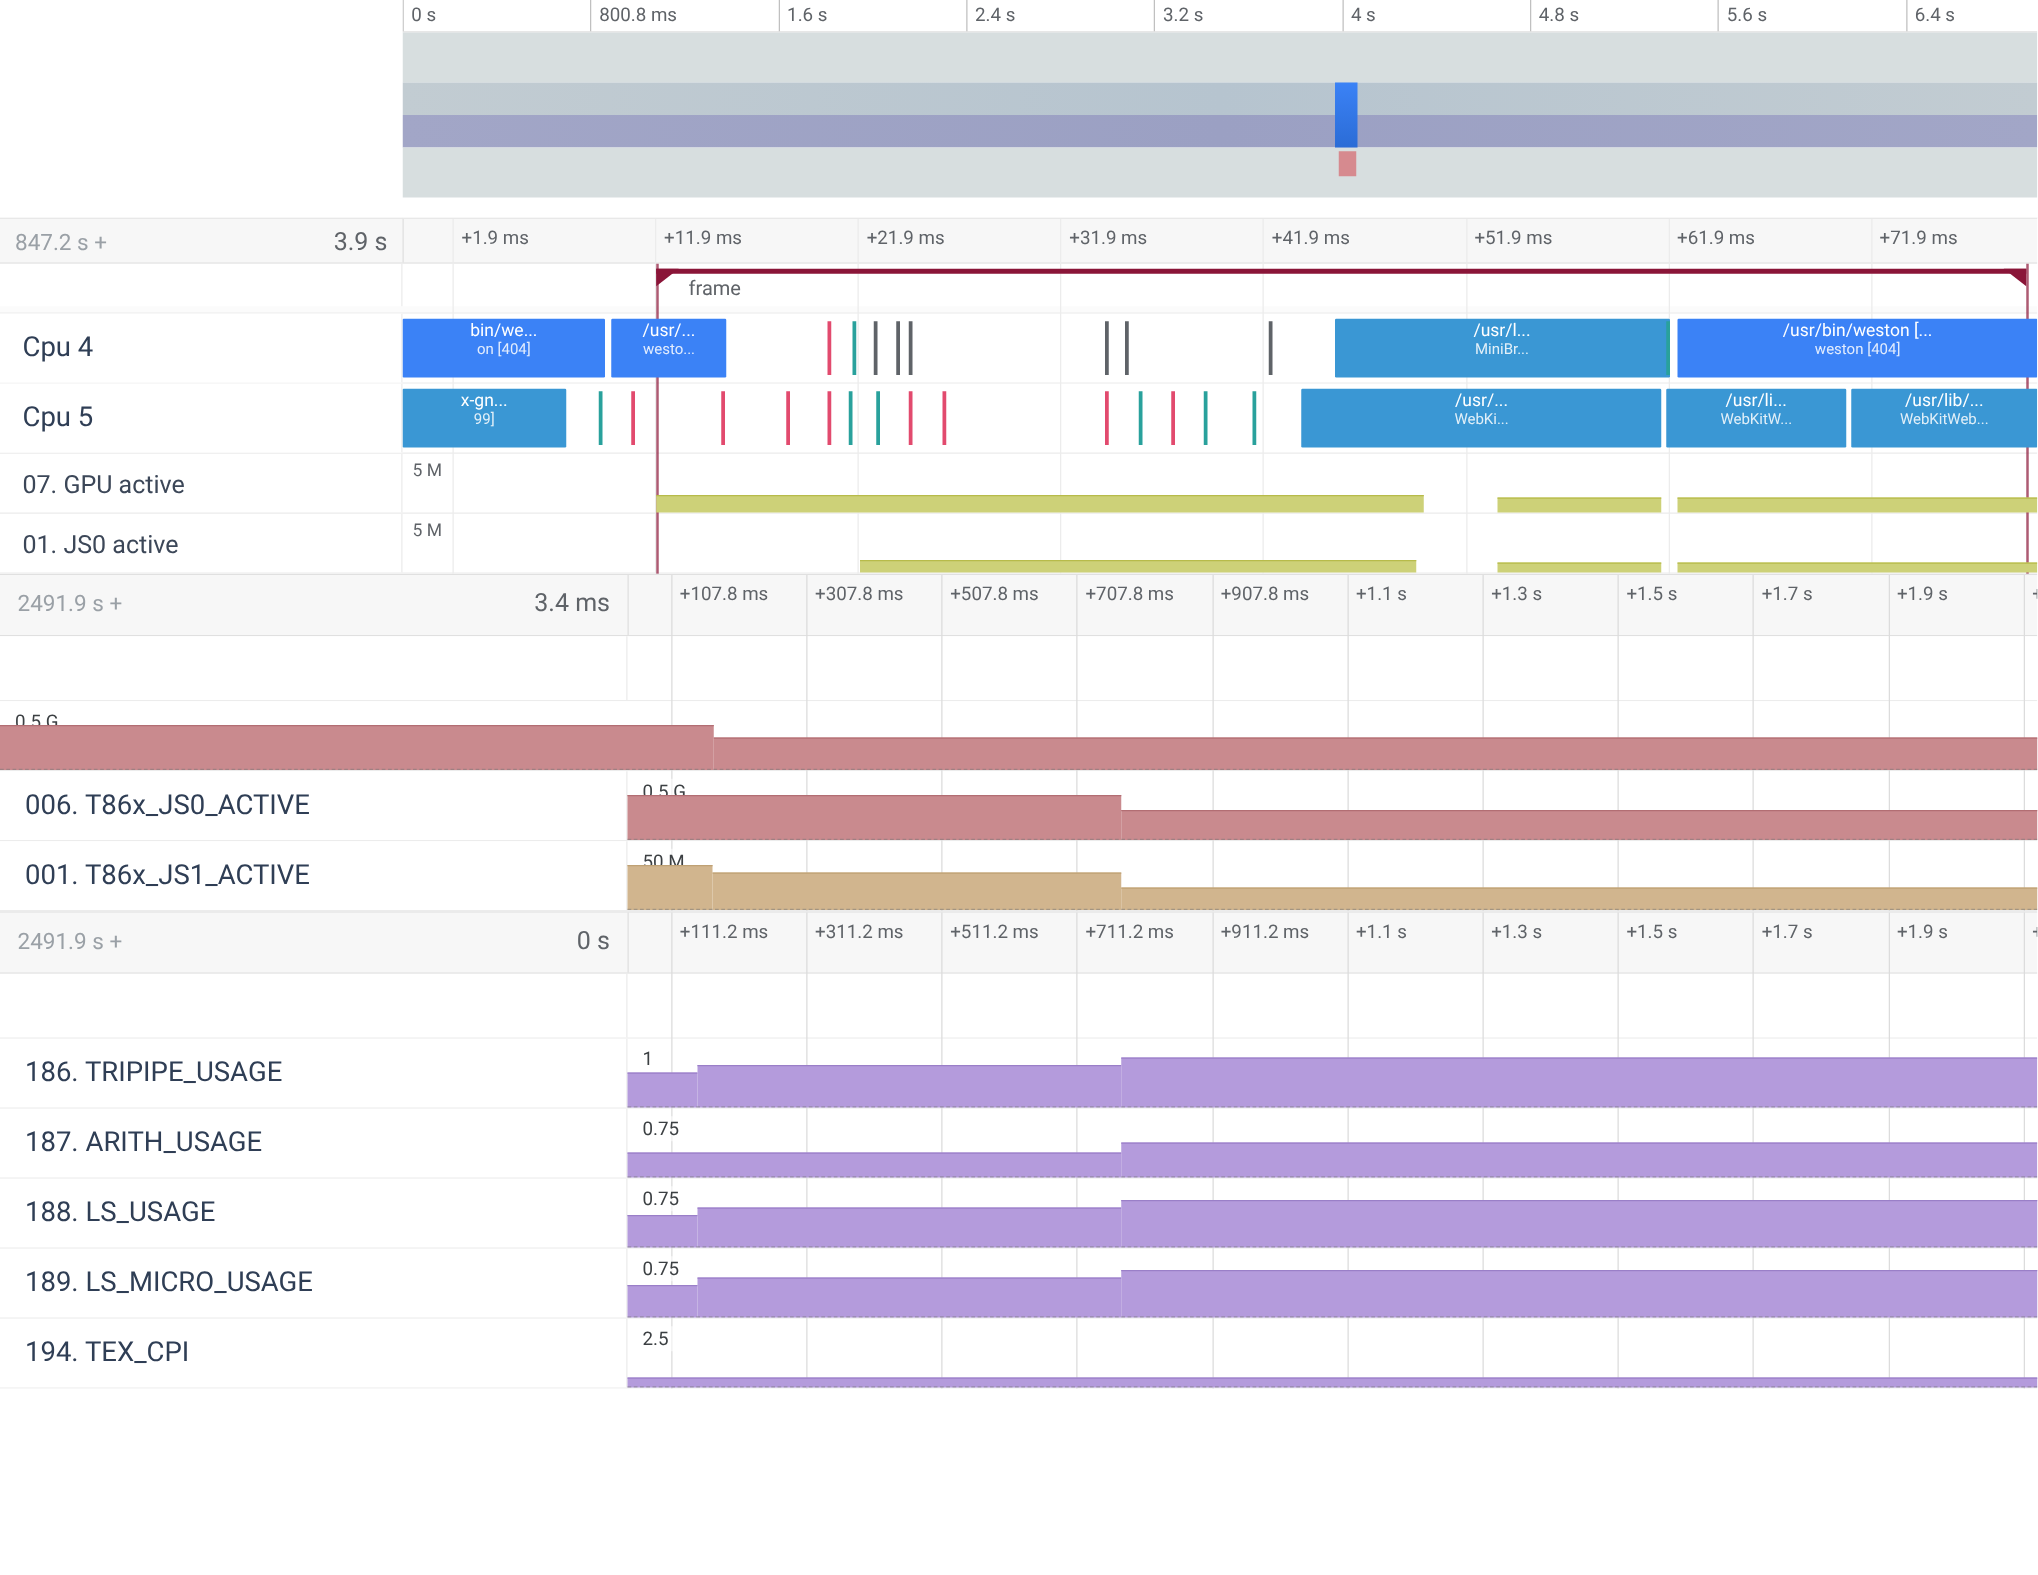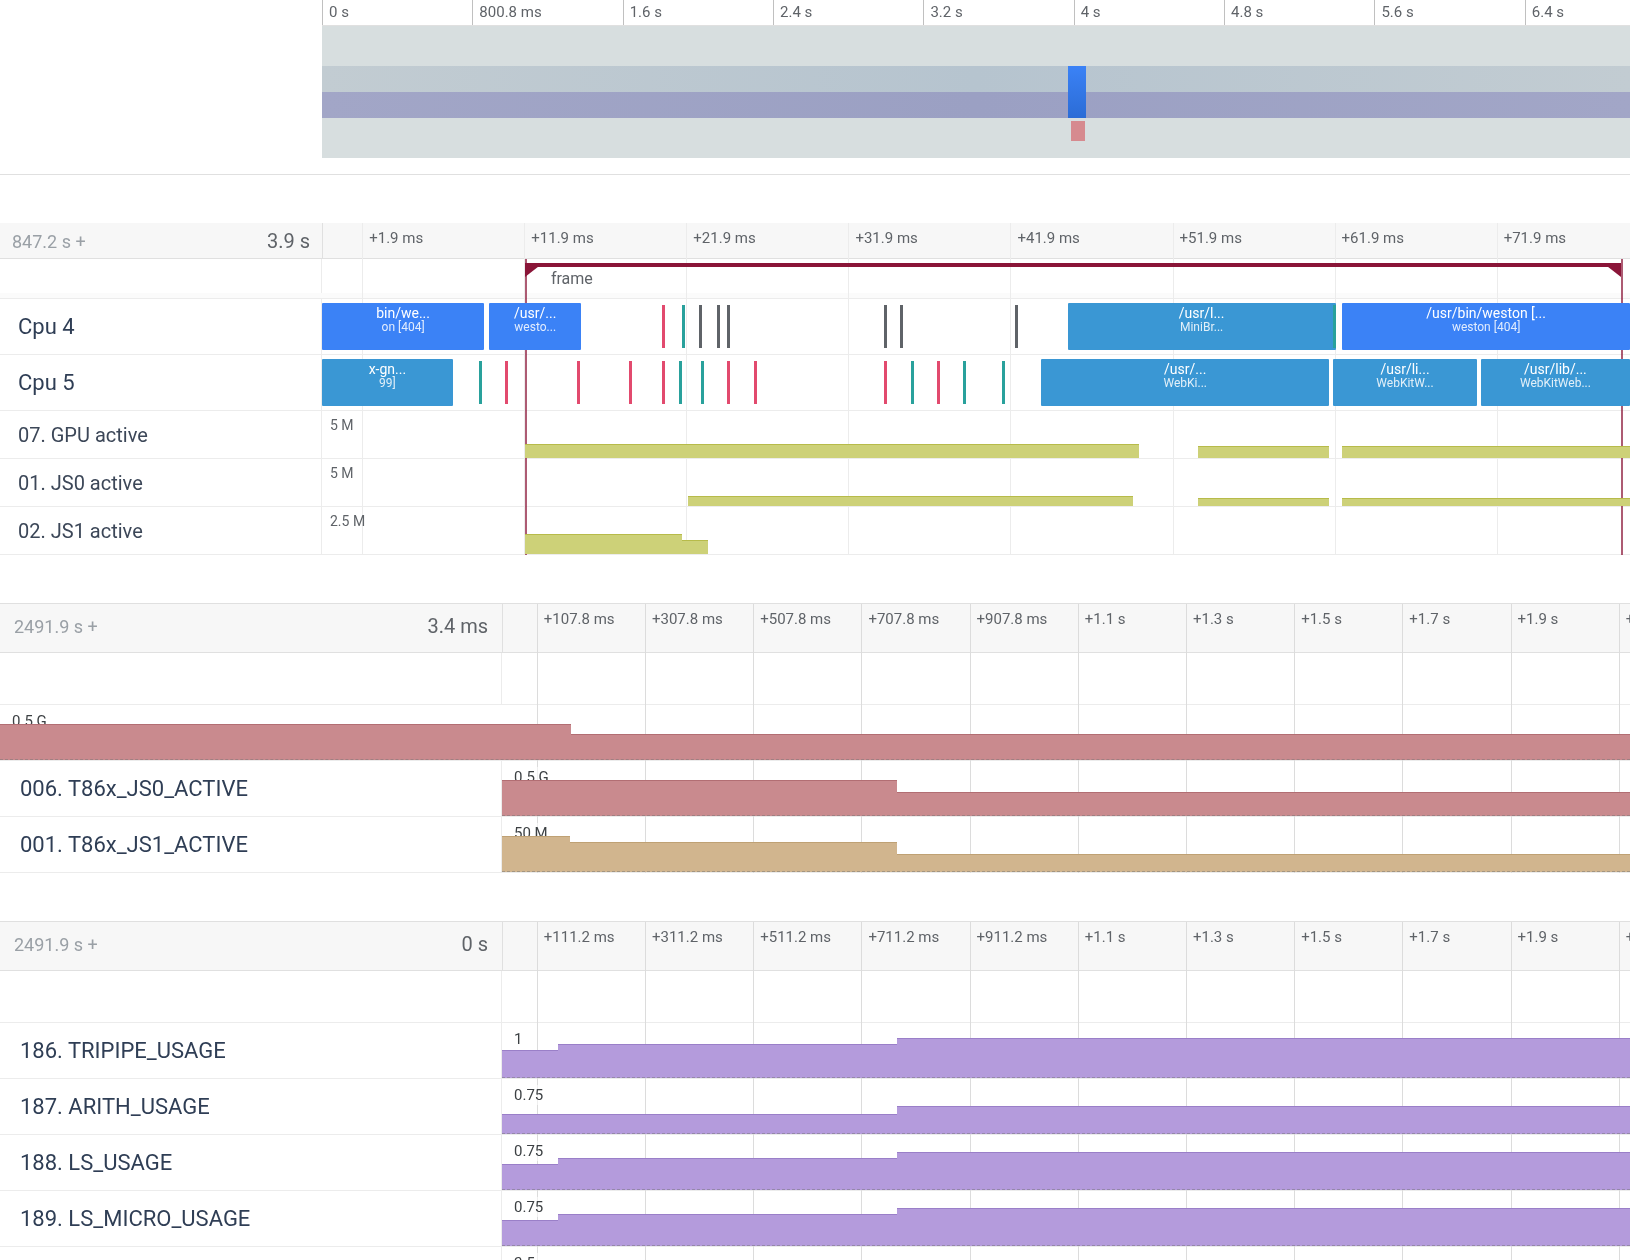--- a/index.html
+++ b/index.html
@@ -38,21 +38,21 @@
   .ov-body { position: absolute; left:0; right:0; top:26px; bottom:0; }
   .ov-band { position:absolute; left:0; right:0; }
   .ov-band.b0 { top:0; height:40px; background:#d7dedf; }
   .ov-band.b1 { top:40px; height:26px; background: linear-gradient(90deg,#c2ccd2,#b6c4cf,#c2ccd2); }
   .ov-band.b2 { top:66px; height:26px; background: linear-gradient(90deg,#a2a6c7 0%,#9ba0c3 50%,#a2a6c7 100%); }
   .ov-band.b3 { top:92px; height:40px; background:#d7dedf; }
   .ov-mark { position:absolute; top:40px; height:52px; width:18px; background:linear-gradient(#3b82f6,#2b6cd6); }
   .ov-mark.pink { top:95px; height:20px; background:#d68a8f; width:14px; }
 
   
-  .sec { position: relative; margin-top: 48px; }
+  .sec { position: relative; }
   .sec-head {
     display:flex; align-items:center; height:36px;
     font-size:18px; color:#9aa0a6; background:#f7f7f7;
     border-bottom:1px solid #e0e0e0;
   }
   .sec-head .sh-left {
     width:322px; display:flex; justify-content:space-between;
     padding:0 12px; align-items:baseline;
   }
   .sec-head .sh-base { color:#9aa0a6; }
@@ -281,28 +281,20 @@
       </div>
       <div class="ctr-row">
         <div class="label">01. JS0 active</div>
         <div class="track">
           <div class="ctr-max">5 M</div>
           <div class="ctr-fill" style="left: 28%; width: 34%; height: 10px;"></div>
           <div class="ctr-fill" style="left: 67%; width: 10%; height: 8px;"></div>
           <div class="ctr-fill" style="left: 78%; width: 22%; height: 8px;"></div>
         </div>
       </div>
-      <div class="ctr-row">
-        <div class="label">02. JS1 active</div>
-        <div class="track">
-          <div class="ctr-max">2.5 M</div>
-          <div class="ctr-fill" style="left: 15.5%; width: 12%; height: 20px;"></div>
-          <div class="ctr-fill" style="left: 27.5%; width: 2%; height: 14px;"></div>
-        </div>
-      </div>
     </div>
 </div>
 
 <div class="sec clip">
   <div class="s2-head">
     <div class="sh-left">
       <span>2491.9 s +</span>
       <span class="sh-sub" style="color:#5f6368;font-size:20px">3.4 ms</span>
     </div>
     <div class="timeline-head" id="s2-ticks">

